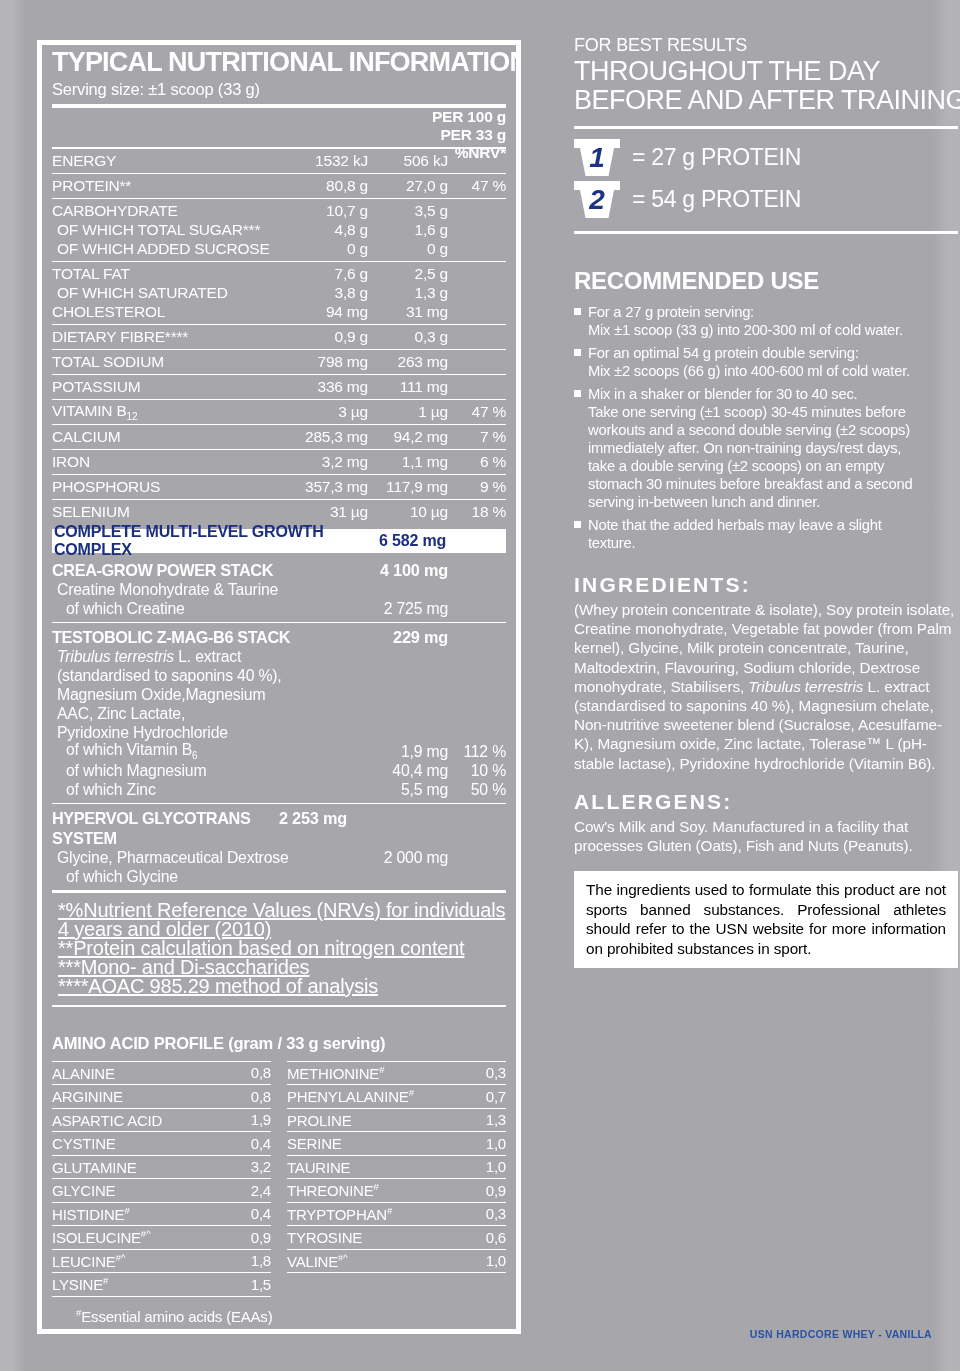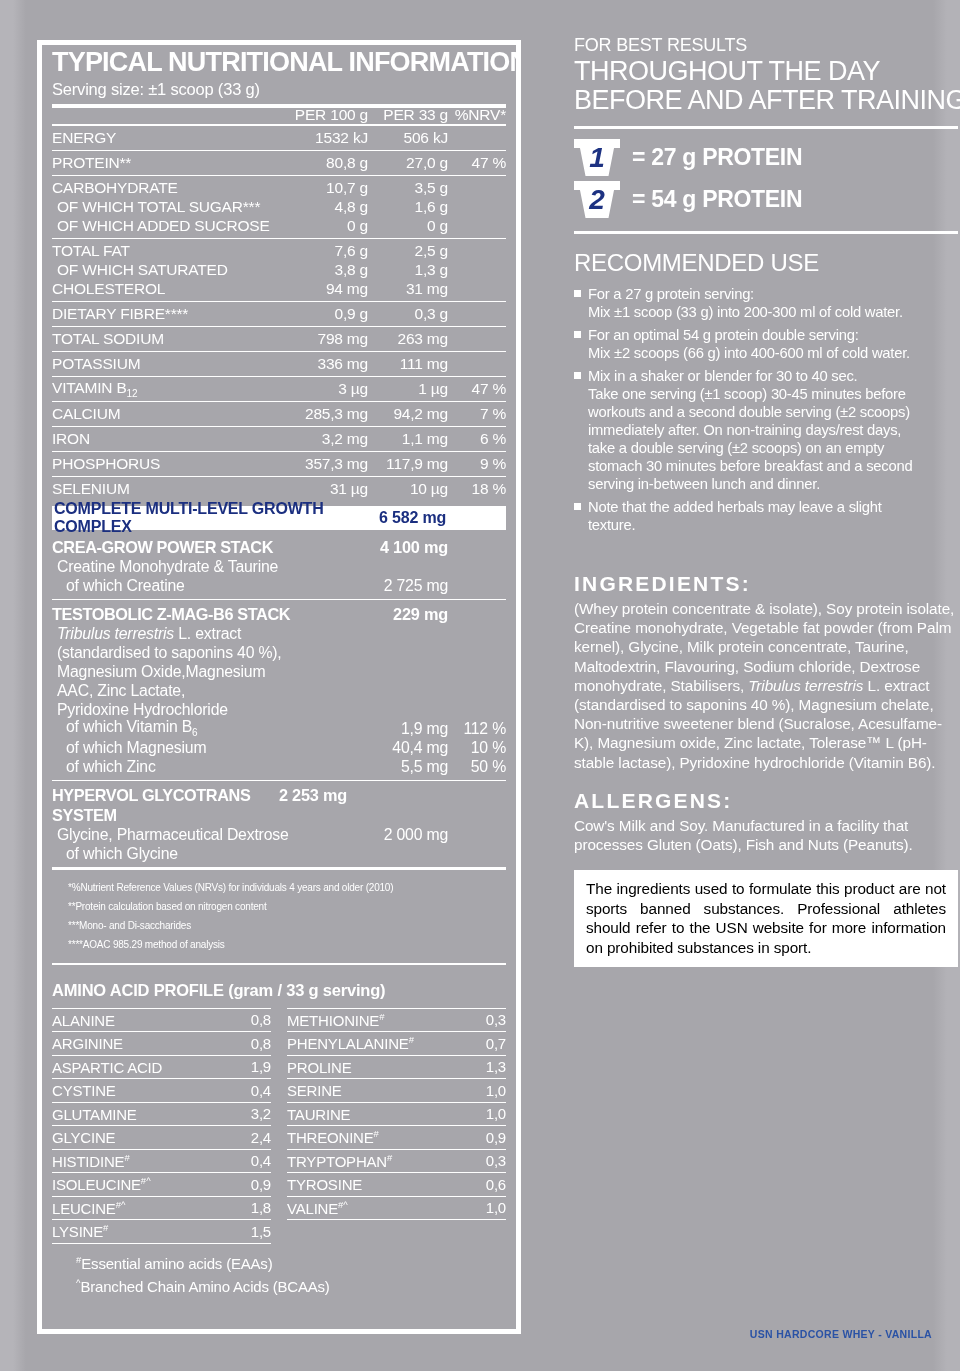--- a/index.html
+++ b/index.html
@@ -12,64 +12,64 @@
   
   .panel{
     position:absolute;left:37px;top:40px;width:484px;height:1294px;
     border:5px solid #fff;box-sizing:border-box;padding:2px 10px 0 10px;overflow:hidden;
   }
   .ttl{font-size:27px;font-weight:bold;letter-spacing:-0.8px;line-height:31px;white-space:nowrap;}
   .serving{font-size:16.5px;line-height:20px;margin-top:1px;}
   .thick{height:4px;background:#fff;margin-top:5px;}
   .sep2{height:2px;background:#fff;}
   .sep1{height:1.5px;background:#fff;}
-  .nhead{display:flex;align-items:flex-end;height:16px;font-weight:normal;font-size:15.5px;}
+  .nhead{display:flex;align-items:flex-end;height:39px;font-weight:bold;font-size:15.5px;flex-direction:column;}
   .cl{flex:1;min-width:0;}
   .c1{width:78px;flex-shrink:0;text-align:right;}
   .c2{width:80px;flex-shrink:0;text-align:right;}
   .c3{width:58px;flex-shrink:0;text-align:right;}
   .nrow{display:flex;align-items:center;height:24px;border-bottom:1.5px solid #fff;font-size:15.5px;}
   .ngroup{padding:2px 0 3px 0;border-bottom:1.5px solid #fff;}
   .grow{display:flex;align-items:center;height:19px;font-size:15.5px;}
   .ind1{padding-left:5px;}
   .ind2{padding-left:14px;}
   sub.u{font-size:10px;letter-spacing:0;}
   sup.m{font-size:9.5px;letter-spacing:0;}
   .bar{display:flex;align-items:center;background:#fff;color:#1b2f80;font-weight:bold;
        height:24px;margin:5px 0;font-size:16px;padding:0 2px;box-sizing:border-box;}
   .stack{padding:2px 0 4px 0;}
   .stitle{display:flex;font-weight:bold;font-size:16.3px;line-height:20px;}
   .stitle .cl{letter-spacing:-0.4px;}
   .sline{display:flex;align-items:center;height:19px;font-size:15.8px;}
   .it{font-style:italic;}
-  .foot{font-size:10px;line-height:19px;margin:8px 0 9px 16px;}
-  .aatitle{font-weight:bold;font-size:16.5px;margin-top:14px;line-height:22px;}
+  .foot{font-size:20px;line-height:19px;margin:8px 0 9px 6px;text-decoration:underline;}
+  .aatitle{font-weight:bold;font-size:16.5px;margin-top:25px;line-height:22px;}
   .aawrap{display:flex;gap:16px;margin-top:7px;}
   .aacol{flex:1;border-top:1.5px solid #fff;}
   .aarow{display:flex;align-items:center;justify-content:space-between;height:22.5px;
          border-bottom:1.5px solid #fff;font-size:15px;}
   .aanotes{margin-top:6px;font-size:15px;line-height:19px;margin-left:24px;}
   
   .right{position:absolute;left:574px;top:34px;width:384px;}
   .h-small{font-size:18px;line-height:23px;letter-spacing:-0.2px;}
   .h-big{font-size:27px;line-height:29px;letter-spacing:-0.5px;white-space:nowrap;}
   .rline{height:3px;background:#fff;margin:11px 0 10px 0;}
   .srv{display:flex;align-items:center;margin:5px 0;}
   .scoop{position:relative;width:46px;height:37px;flex-shrink:0;}
   .scoop .shape{position:absolute;inset:0;background:#fff;
      clip-path:polygon(0% 0%,100% 0%,100% 24%,87% 24%,75% 100%,25% 100%,13% 24%,0% 24%);}
   .scoop .num{position:absolute;inset:0;display:flex;align-items:center;justify-content:center;
      color:#1d3282;font-weight:bold;font-size:28px;padding-top:1px;font-style:italic;}
-  .srv .txt{font-size:23px;font-weight:bold;margin-left:12px;letter-spacing:-0.3px;}
-  .ruse{font-size:24px;font-weight:normal;margin-top:15px;letter-spacing:-0.3px;}
+  .srv .txt{font-size:23px;font-weight:normal;margin-left:12px;letter-spacing:-0.3px;}
+  .ruse{font-size:24px;font-weight:bold;margin-top:33px;letter-spacing:-0.3px;}
   .bullets{margin-top:8px;}
   .bullet{display:flex;margin-bottom:5px;}
   .sq{width:7px;height:7px;background:#fff;flex-shrink:0;margin:5px 7px 0 0;}
   .blines{font-size:14.8px;line-height:18px;letter-spacing:-0.25px;}
-  .hdr2{font-size:21px;font-weight:bold;letter-spacing:2.2px;margin-top:38px;}
+  .hdr2{font-size:21px;font-weight:bold;letter-spacing:2.2px;margin-top:21px;}
   .para{font-size:15.3px;line-height:19.2px;margin-top:3px;letter-spacing:-0.1px;}
   .warn{background:#fff;color:#000000;margin-top:16px;padding:9px 12px 10px 12px;
         font-size:15.3px;line-height:19.5px;text-align:justify;letter-spacing:-0.1px;}
   .pagefoot{position:absolute;right:28px;top:1328px;color:#2a52a5;font-weight:bold;
         font-size:10.5px;letter-spacing:0.3px;}
 </style>
 </head>
 <body>
 
 <div class="panel">

